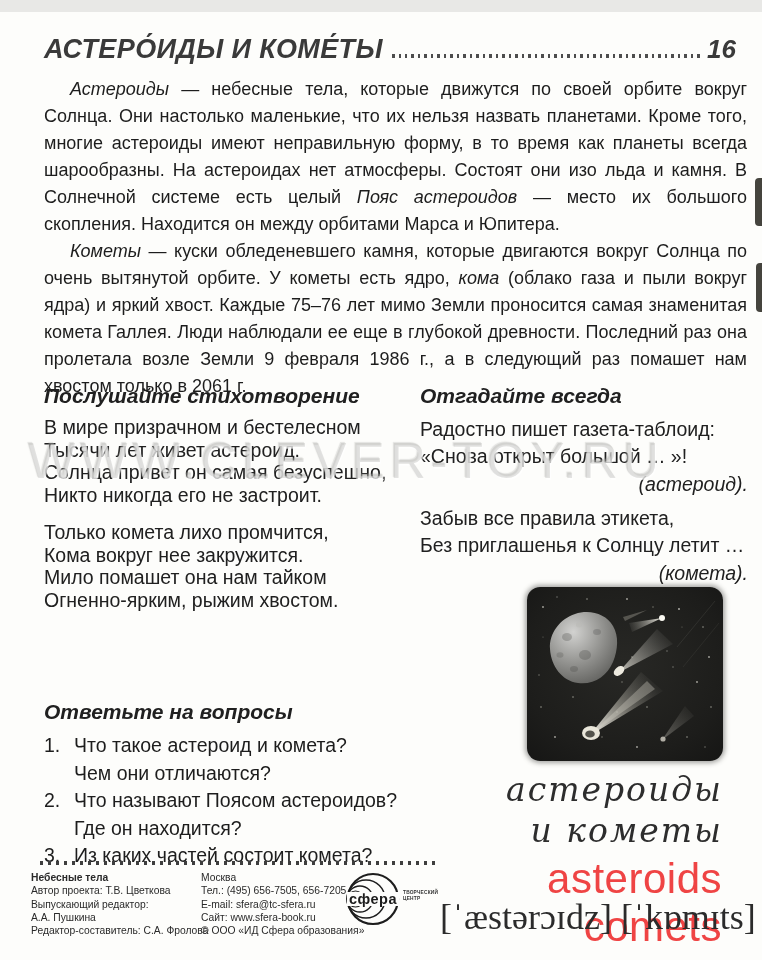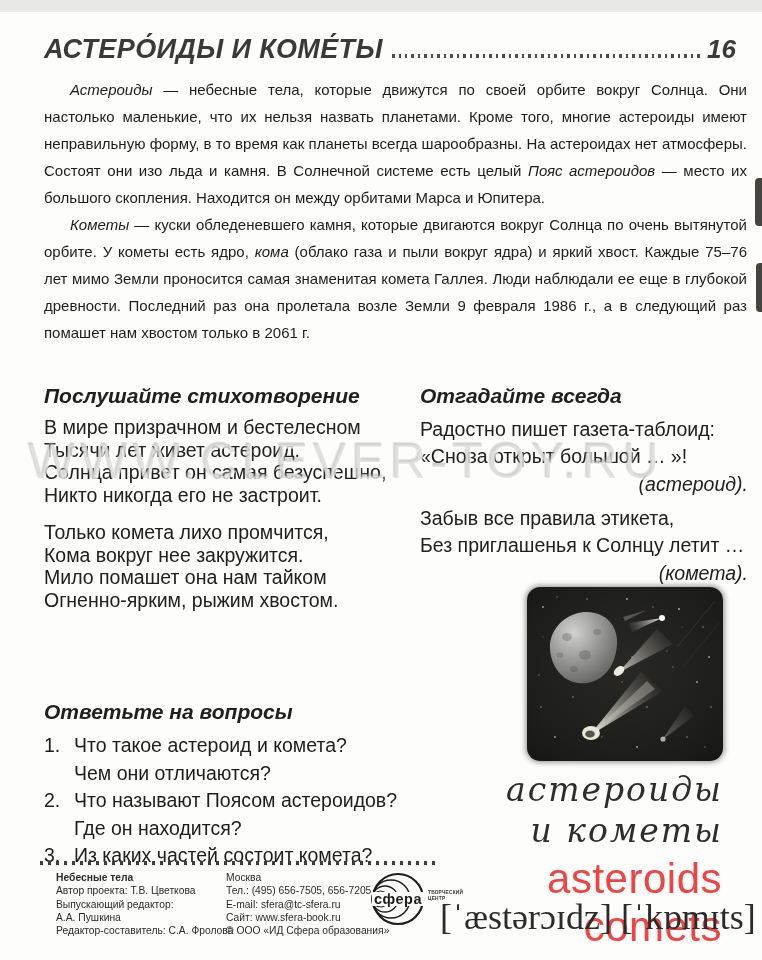--- a/index.html
+++ b/index.html
@@ -9,21 +9,21 @@
     font-family:"Liberation Sans", sans-serif; color:#1e1e1e;
   }
   
   .header{position:absolute; top:22px; left:44px; right:26px; display:flex; align-items:flex-end;}
   .title{font-style:italic; font-weight:700; font-size:27px; color:#3a3a3a; letter-spacing:.4px; white-space:nowrap;}
   .leader{flex:1; height:4px; margin:0 5px 7px 9px;
     background:repeating-linear-gradient(90deg,#4d4d4d 0 2.5px,transparent 2.5px 6.5px);}
   .pagenum{font-style:italic; font-weight:700; font-size:26px; color:#3a3a3a;}
   
   .intro{position:absolute; top:64px; left:44px; width:703px;
-    font-size:15px; line-height:27px; text-align:justify; color:#1d1d1d;}
+    font-size:18px; line-height:27px; text-align:justify; color:#1d1d1d;}
   .intro p{margin:0; text-indent:26px;}
   .it{font-style:italic;}
   
   .sec-heading{font-style:italic; font-weight:700; font-size:21px; color:#202020; margin:0 0 8px 0;}
   .poem{position:absolute; top:372px; left:44px; width:372px;}
   .poem-line{font-size:19.5px; line-height:22.5px; color:#202020;}
   .stanza2{margin-top:15px;}
   .riddles{position:absolute; top:372px; left:420px; width:332px;}
   .riddle-line{font-size:19.5px; line-height:27px; color:#202020;}
   .riddle-answer{font-style:italic; font-size:19.5px; text-align:right; margin:3px 4px 9px 0; color:#202020;}
@@ -43,21 +43,21 @@
   .vocab-phonetic{position:absolute; top:884px; left:440px; width:338px; text-align:left;
     font-family:"Liberation Serif", serif; font-size:36px; color:#2b2b2b;}
   
   .watermark{position:absolute; top:420px; left:28px; width:730px; white-space:nowrap;
     font-size:50px; font-weight:400; letter-spacing:5px; color:rgba(178,178,176,.35);
     text-shadow:1px 2px 1px rgba(255,255,255,.75), -1px -1px 1px rgba(150,150,148,.25);
     pointer-events:none; z-index:5;}
   
   .footer-sep{position:absolute; top:849px; left:40px; width:397px; height:3.5px;
     background:repeating-linear-gradient(90deg,#3e3e3e 0 3px,transparent 3px 8px);}
-  .footer{position:absolute; top:859px; left:56px; width:430px; display:flex;
+  .footer{position:absolute; top:859px; left:31px; width:430px; display:flex;
     font-size:10.3px; line-height:13.3px; color:#2a2a2a;}
   .footer .line{white-space:nowrap;}
   .f-col1{width:170px;}
   .f-col2{width:141px;}
   .f-bold{font-weight:700;}
   .f-logo{display:flex; align-items:flex-start; margin-left:3px;}
   .logo-caption{margin-top:19px; margin-left:2px; font-size:4.8px; line-height:5.6px; font-weight:700; color:#333; letter-spacing:.2px;}
   
   .edge-mark{position:absolute; right:0; background:#45443e; border-radius:4px 0 0 4px; filter:blur(.7px);}
   .edge1{top:166px; width:7px; height:48px;}

